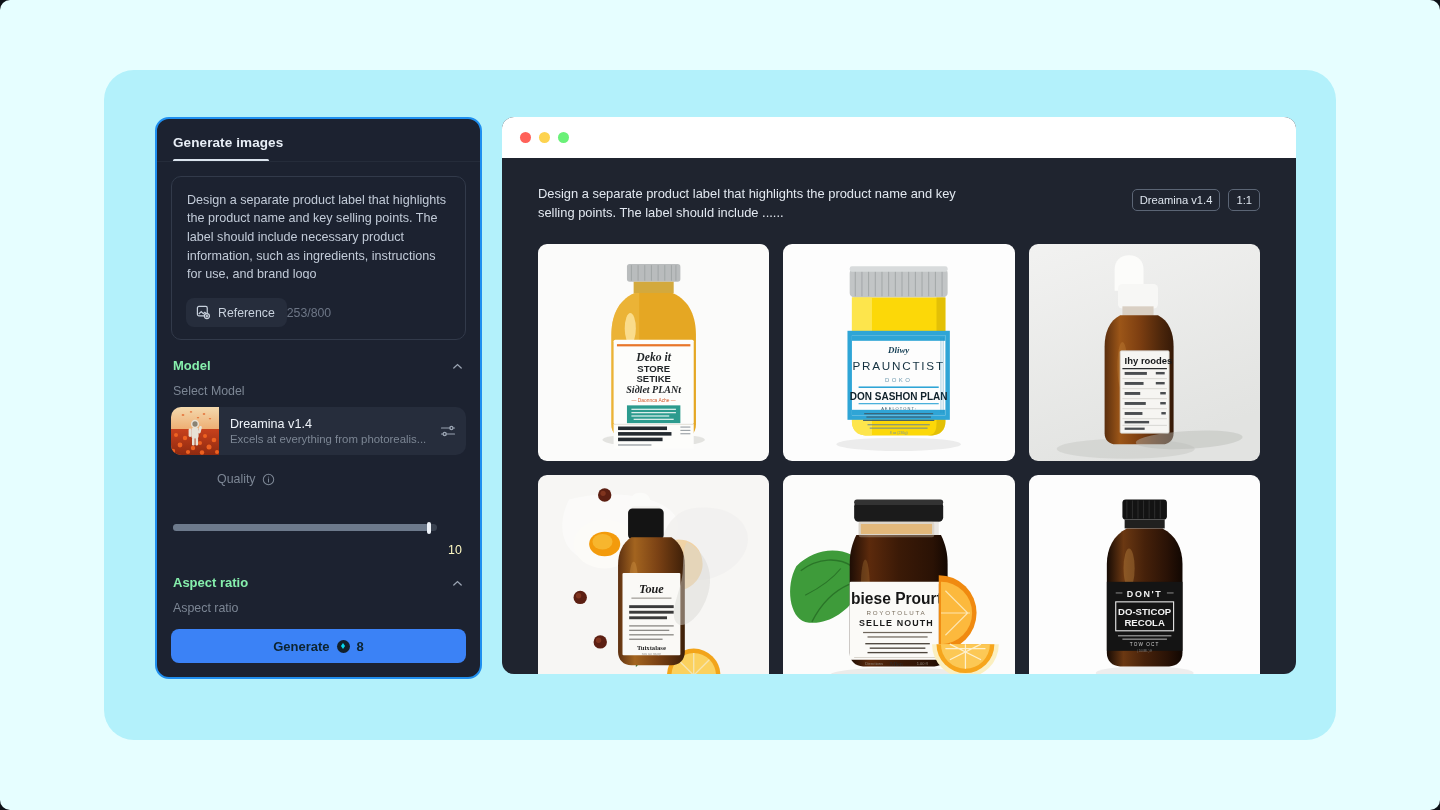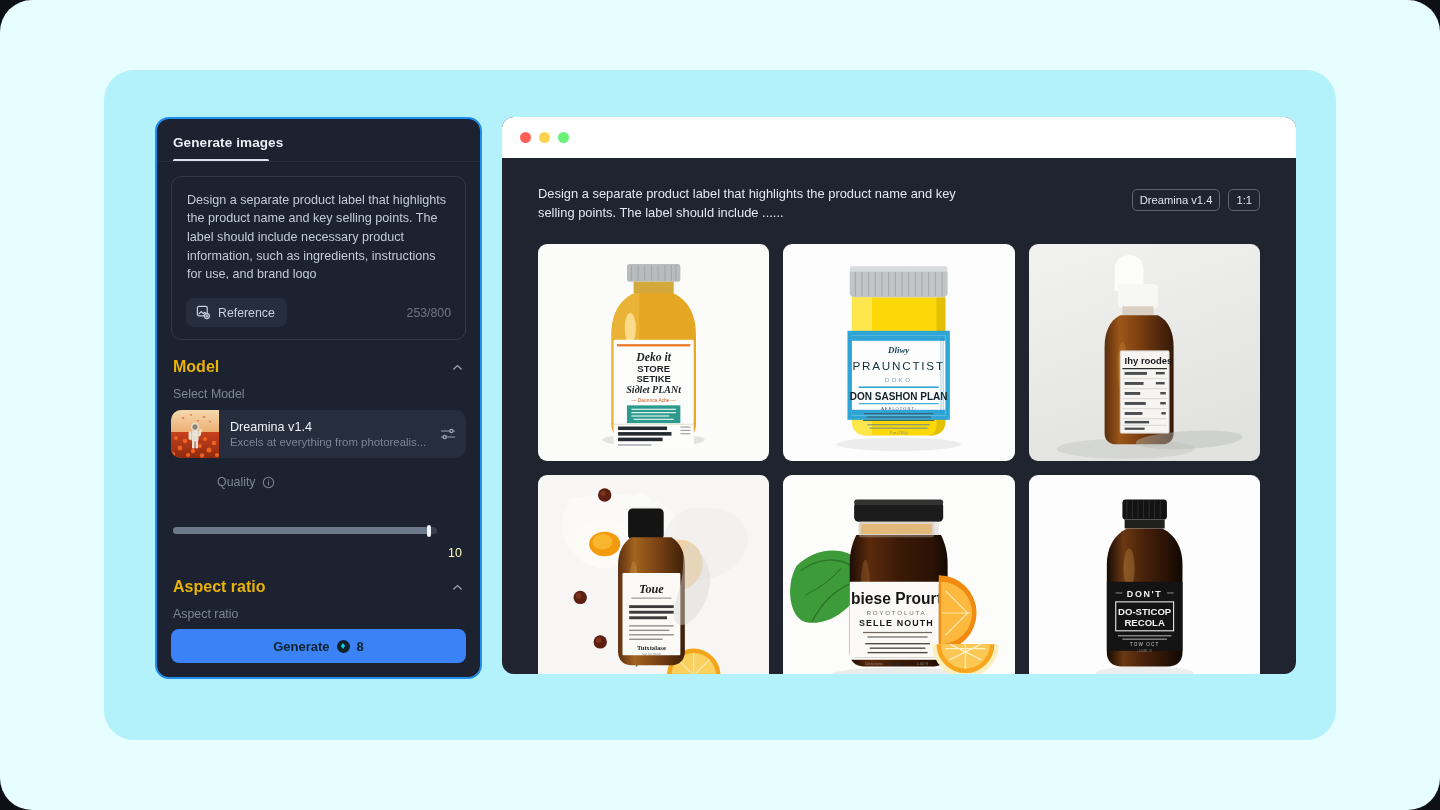--- a/index.html
+++ b/index.html
@@ -6,21 +6,21 @@
   html, body {
     width: 1440px; height: 810px;
     background: #0d1117;
     font-family: "Liberation Sans", sans-serif;
     overflow: hidden;
   }
   .page {
     position: relative;
     width: 1440px; height: 810px;
     background: #e6feff;
-    border-radius: 32px;
+    border-radius: 10px;
     overflow: hidden;
   }
   .stage {
     position: absolute;
     left: 104px; top: 70px;
     width: 1232px; height: 670px;
     background: #b3f1fb;
     border-radius: 30px;
   }
 
@@ -77,42 +77,41 @@
     position: absolute;
     left: 0; right: 0; top: 104px; height: 26px;
     background: linear-gradient(to bottom, rgba(28,34,48,0) 0%, #1c2230 78%);
     pointer-events: none;
   }
   .prompt-footer {
     position: absolute;
     left: 0; right: 0; bottom: 0;
     height: 52px;
     display: flex; align-items: center;
-    justify-content: space-between;
     padding: 0 14px;
   }
   .ref-btn {
     display: flex; align-items: center; gap: 7px;
     background: #262d3c;
     border-radius: 8px;
     padding: 7px 12px 7px 10px;
     color: #c8d1dd;
     font-size: 12.3px;
   }
   .ref-icon { width: 15px; height: 15px; display:block; }
   .char-count { color: #6d7686; font-size: 12.3px; }
 
   
   .section-head {
     display: flex; align-items: center; justify-content: space-between;
     padding: 0 16px;
     margin-top: 18px;
   }
   .section-title {
-    color: #eab308; font-size: 16px; font-weight: bold;
+    color: #86efac; font-size: 13px; font-weight: bold;
   }
   .chev { width: 13px; height: 13px; color: #9aa4b2; }
   .sub-label {
     color: #7c8694; font-size: 12.4px;
     padding: 0 16px; margin-top: 11px;
   }
 
   .model-card {
     margin: 9px 14px 0 14px;
     background: #262d3c;

